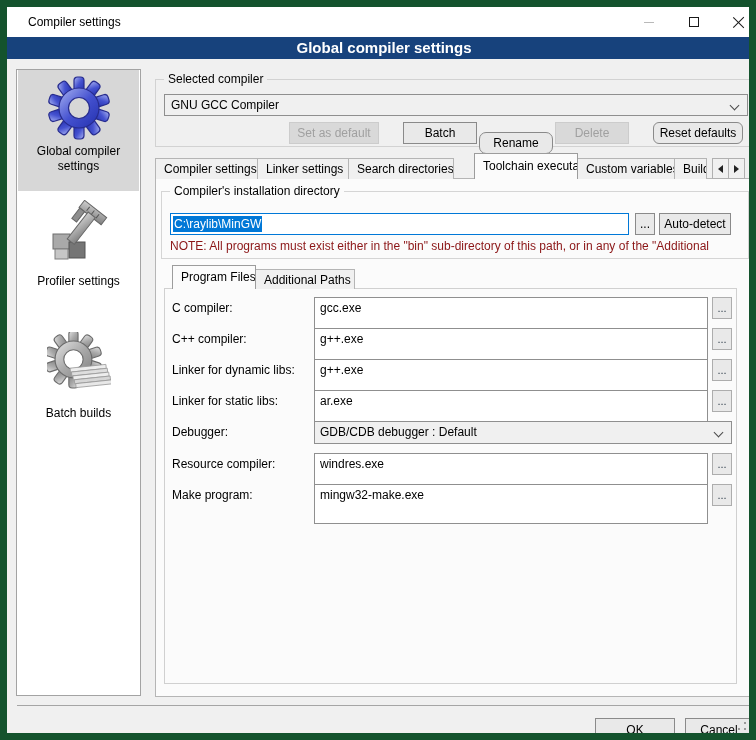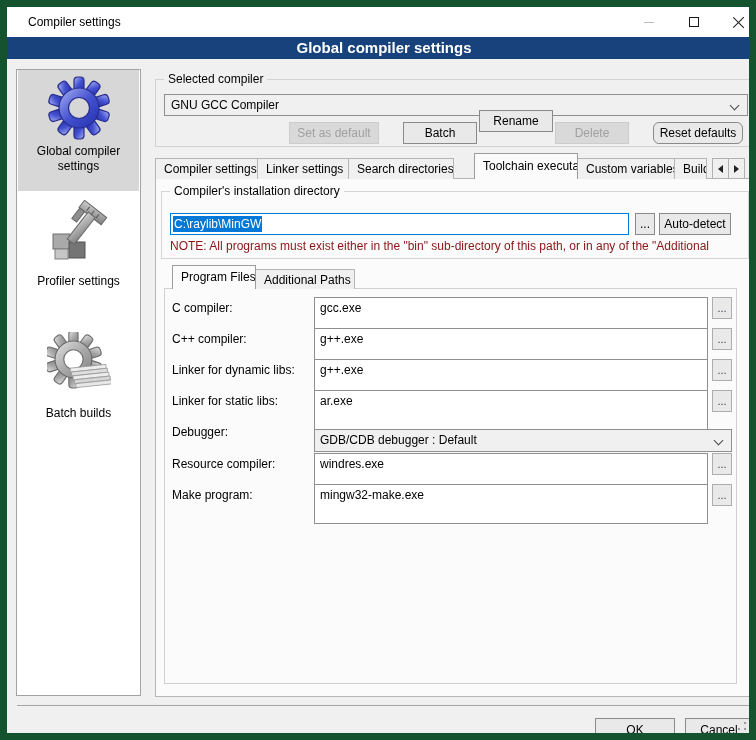--- a/index.html
+++ b/index.html
@@ -71,21 +71,21 @@
   #innerstrip{position:absolute;left:8px;top:86px;height:24px;display:flex;align-items:flex-end;z-index:3;}
   #innerstrip .tab{height:20px;}
   #innerstrip .tab.active{height:24px;line-height:23px;margin-left:8px;}
   #innerpanel{position:absolute;left:8px;top:109px;width:573px;height:396px;background:#fbfbfb;border:1px solid #d0d0d0;z-index:2;}
   
   .frow{position:absolute;left:0;width:100%;height:23px;}
   .flabel{position:absolute;left:7px;line-height:22px;}
   .ftxt{position:absolute;left:149px;width:394px;height:40px;background:#fff;border:1px solid #8f8f8f;line-height:20px;padding-left:5px;overflow:hidden;white-space:nowrap;cursor:text;}
   .dots{position:absolute;left:547px;top:0;width:20px;height:22px;background:#e9e9e9;border:1px solid #adadad;
     font-size:11px;line-height:14px;text-align:center;padding:0;color:#33414e;cursor:default;}
-  .fsel{position:absolute;left:149px;width:418px;height:23px;background:#f0f0f0;border:1px solid #8f8f8f;line-height:21px;padding-left:5px;cursor:default;margin-top:8px;}
+  .fsel{position:absolute;left:149px;width:418px;height:23px;background:#f0f0f0;border:1px solid #8f8f8f;line-height:21px;padding-left:5px;cursor:default;}
   
   .footsep{position:absolute;left:10px;top:698px;width:736px;height:1px;background:#a5a5a5;}
   #btn-ok{left:588px;top:711px;width:80px;height:23px;}
   #btn-cancel{left:678px;top:711px;width:68px;height:23px;}
   .grip{position:absolute;right:3px;bottom:3px;width:8px;height:8px;
     background:
       radial-gradient(circle at 7px 1px,#9a9a9a 1px,transparent 1.3px),
       radial-gradient(circle at 7px 7px,#9a9a9a 1px,transparent 1.3px),
       radial-gradient(circle at 1px 7px,#9a9a9a 1px,transparent 1.3px);
   }
@@ -197,21 +197,21 @@
   </div>
 
   <div class="group" id="grp-compiler">
     <span class="legend">Selected compiler</span>
     <div class="combo" id="combo-compiler">
       <span>GNU GCC Compiler</span>
       <span class="chev"></span>
     </div>
     <button class="btn disabled" style="left:133px;top:42px;width:90px;">Set as default</button>
     <button class="btn" style="left:247px;top:42px;width:74px;">Batch</button>
-    <button class="btn" style="left:323px;top:30px;width:74px;">Rename</button>
+    <button class="btn" style="left:323px;top:52px;width:74px;border-radius:7px;">Rename</button>
     <button class="btn disabled" style="left:399px;top:42px;width:74px;">Delete</button>
     <button class="btn" style="left:497px;top:42px;width:90px;border-radius:6px;">Reset defaults</button>
   </div>
 
   <div id="tabstrip">
     <div class="tab" style="width:103px;">Compiler settings</div>
     <div class="tab" style="width:92px;">Linker settings</div>
     <div class="tab" style="width:106px;">Search directories</div>
     <div class="tab active" style="width:104px;margin-left:20px;">Toolchain executables</div>
     <div class="tab" style="width:98px;">Custom variables</div>

